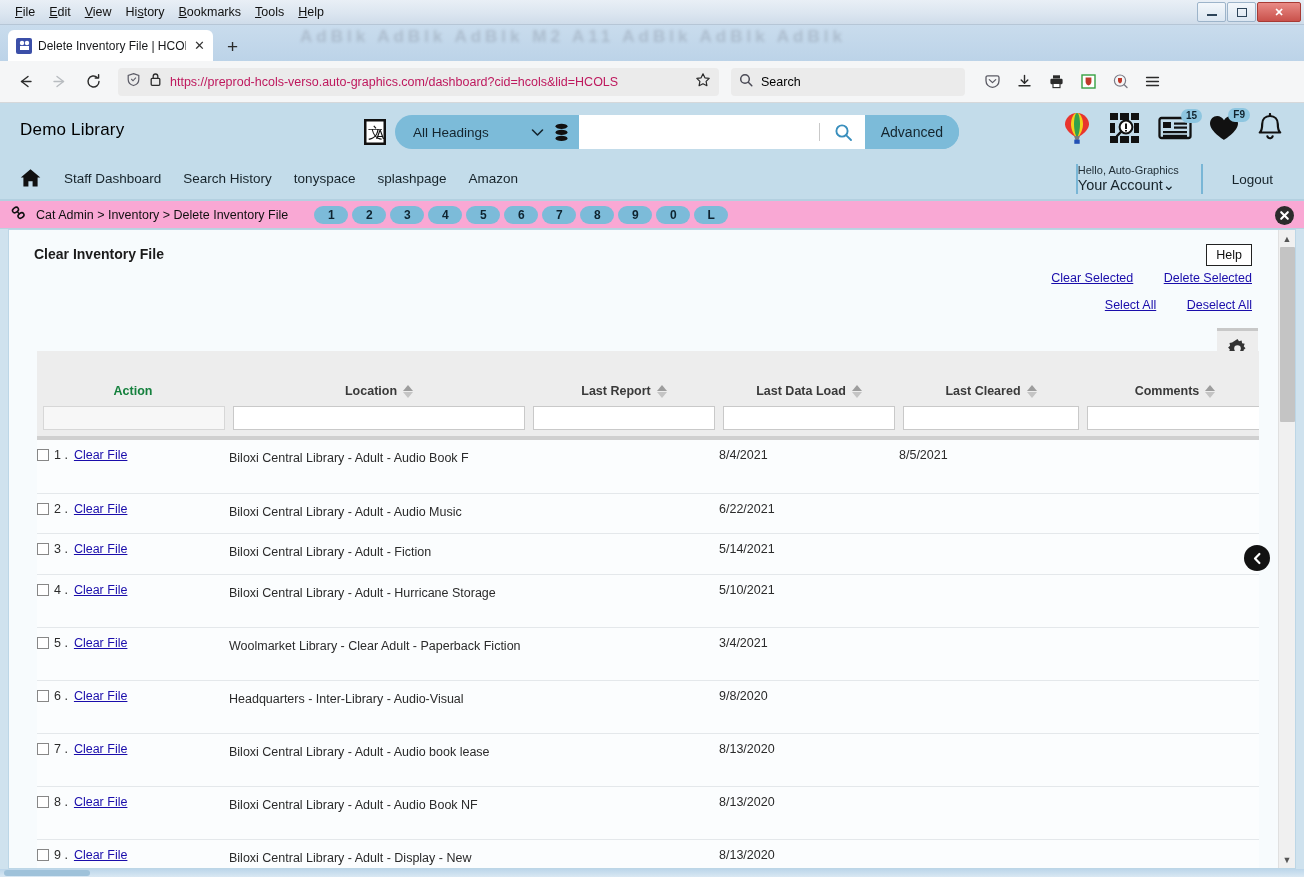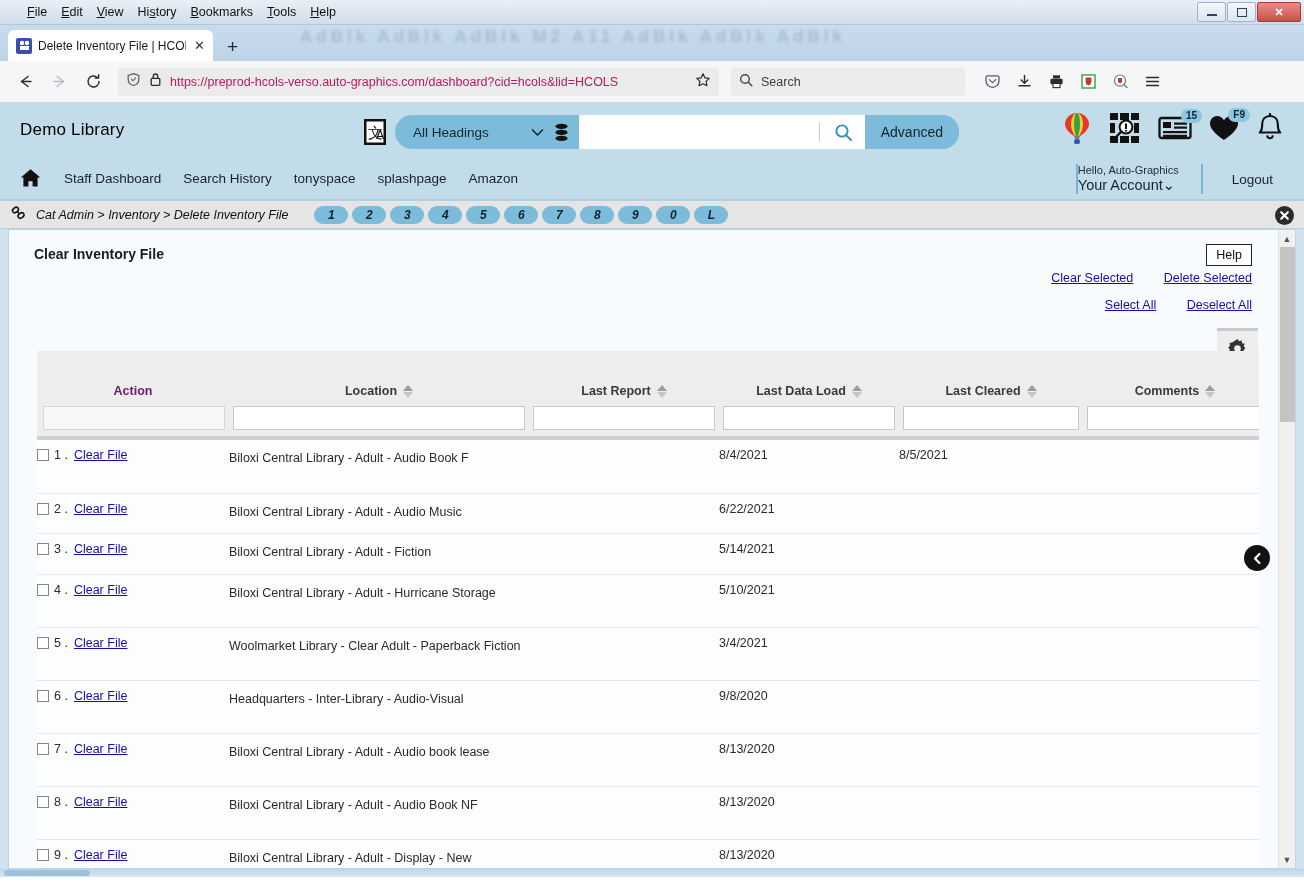--- a/index.html
+++ b/index.html
@@ -28,21 +28,21 @@
   .win-btn.close {
     background: linear-gradient(to bottom, #e98b86, #c9514b);
     border-color: #a83a34; color: #fff; font-weight: bold;
     width: 44px;
   }
   .win-btn .sq-min { display:block; width:10px; height:2px; background:#2d4459; margin-top:6px;}
   .win-btn .sq-max { display:block; width:10px; height:9px; border:1.5px solid #2d4459;}
 
   
   .menubar {
-    position: absolute; top: 3px; left: 20px;
+    position: absolute; top: 3px; left: 8px;
     display: flex; gap: 0px; z-index: 5;
   }
   .menubar span {
     font-size: 12.5px; color: #111; padding: 2px 7px;
   }
   .menubar span u { text-decoration: underline; }
 
   
   .tabstrip {
     height: 36px;
@@ -101,21 +101,21 @@
     flex: 0 0 601px; height: 28px; background: #ebebeb; border-radius: 4px;
     display: flex; align-items: center; gap: 8px; padding: 0 8px; margin-left: 6px;
   }
   .urlbar .urltext {
     flex: 1 1 auto; font-size: 12.5px; color: #be185d; white-space: nowrap; overflow: hidden;
   }
   .searchbar {
     flex: 0 0 234px; height: 28px; background: #ebebeb; border-radius: 4px;
     display: flex; align-items: center; gap: 8px; padding: 0 8px; margin-left: 8px;
   }
-  .searchbar .ph { font-size: 12.5px; color: #404040; }
+  .searchbar .ph { font-size: 12.5px; color: #000000; }
   .nav-right { display: flex; align-items: center; gap: 2px; margin-left: 8px; }
 
   
   .app { position: relative; width: 1304px; height: 100%; }
   .app-header {
     background: #c3dcea; height: 54px;
     display: flex; align-items: center; padding: 0 0 0 20px;
     position: relative;
   }
   .brand { font-size: 17px; color: #000000; letter-spacing: .2px; }
@@ -184,23 +184,23 @@
   .acct-hello { font-size: 11px; color: #223038; }
   .acct-name { font-size: 14.5px; color: #16232a; }
   .logout-wrap {
     border-left: 2px solid #79b6d6; margin-left: 22px; padding-left: 18px;
     display:flex; align-items:center; height: 30px;
   }
   .logout-wrap a { font-size: 13.5px; color: #16232a; text-decoration: none; }
 
   
   .crumbbar {
-    background: #e5e5e5; height: 28px;
+    background: #f9a8d4; height: 28px;
     display: flex; align-items: center; padding-left: 10px; gap: 8px;
-    position: relative; border-bottom: 1px solid #b9d2e0; font-style: italic;
+    position: relative; border-bottom: 1px solid #b9d2e0;
   }
   .crumb-text { font-size: 12.5px; color: #111; white-space: nowrap; }
   .pager { display: flex; gap: 4px; margin-left: 18px; }
   .pg {
     width: 34px; height: 18px; border-radius: 9px; background: #7cbbd9;
     display: flex; align-items: center; justify-content: center;
     font-size: 12px; font-weight: bold; color: #0e2430; cursor: pointer;
   }
   .crumb-close { position: absolute; right: 10px; top: 5px; cursor:pointer;}
 
@@ -247,21 +247,21 @@
   .table-scroll {
     position: absolute; left: 28px; top: 121px; right: 36px; bottom: 0;
     overflow: hidden;
   }
   table.grid { width: 1196px; border-collapse: collapse; table-layout: fixed; }
   table.grid thead th {
     background: #ededed; height: 55px; vertical-align: bottom;
     padding: 0 0 8px 0; font-size: 12.5px; font-weight: bold; color: #3a3a3a;
     text-align: center;
   }
-  table.grid thead th.action-th { color: #701a75; }
+  table.grid thead th.action-th { color: #15803d; }
   .th-inner { display:flex; align-items:center; justify-content:center; gap:6px; }
   .sort-ico { display: inline-flex; flex-direction: column; gap: 1px; }
   .sort-ico i {
     display:block; width:0;height:0; border-left:5px solid transparent;
     border-right:5px solid transparent;
   }
   .sort-ico i.up { border-bottom: 6px solid #9d9d9d; }
   .sort-ico i.dn { border-top: 6px solid #c4c4c4; }
 
   tr.filter-row td { background: #ededed; padding: 0 4px 6px 4px; }

